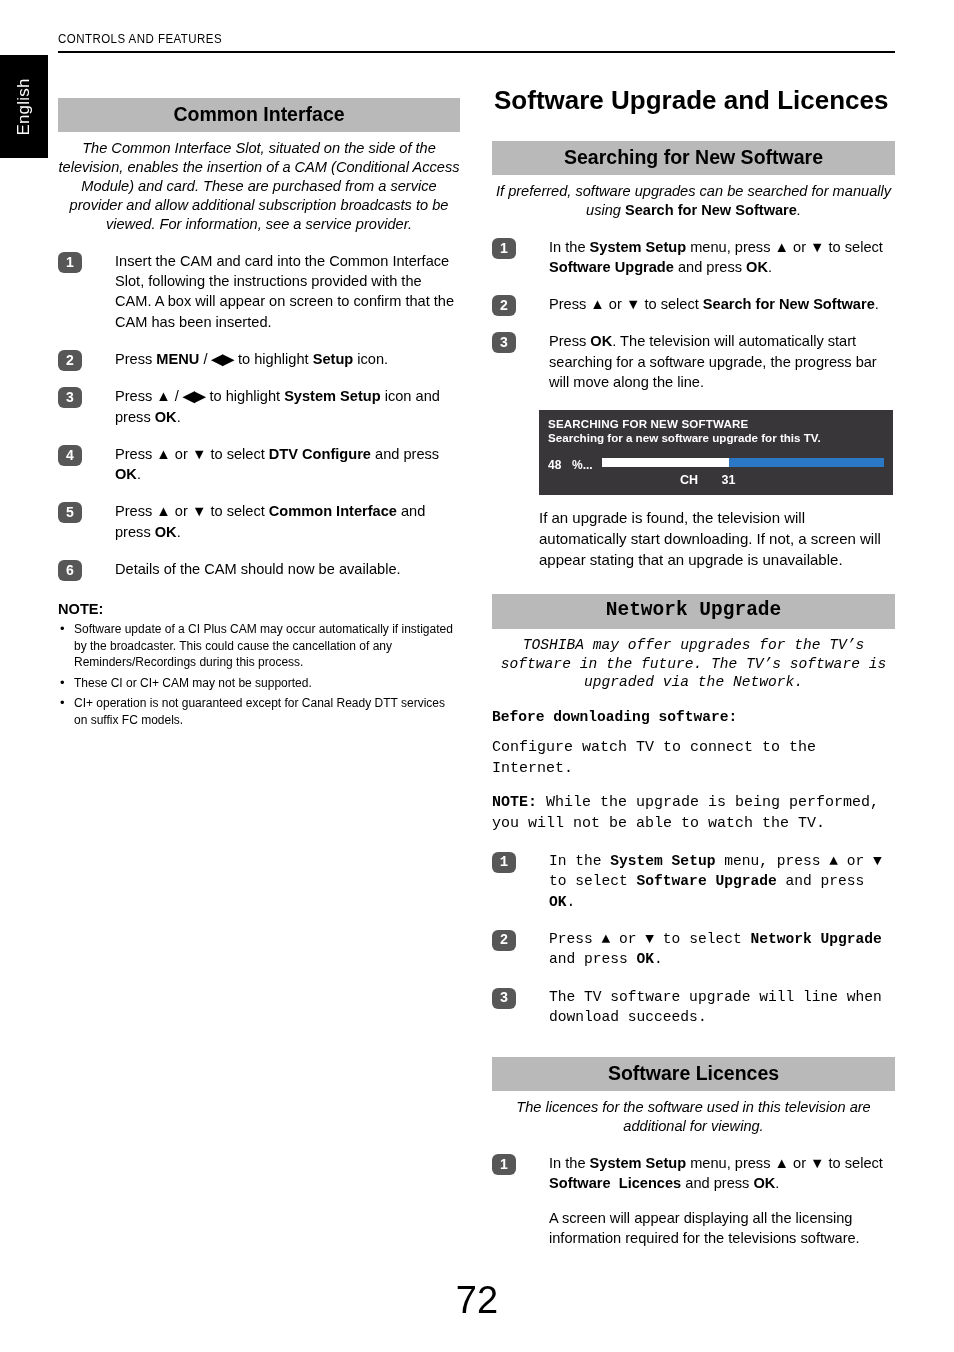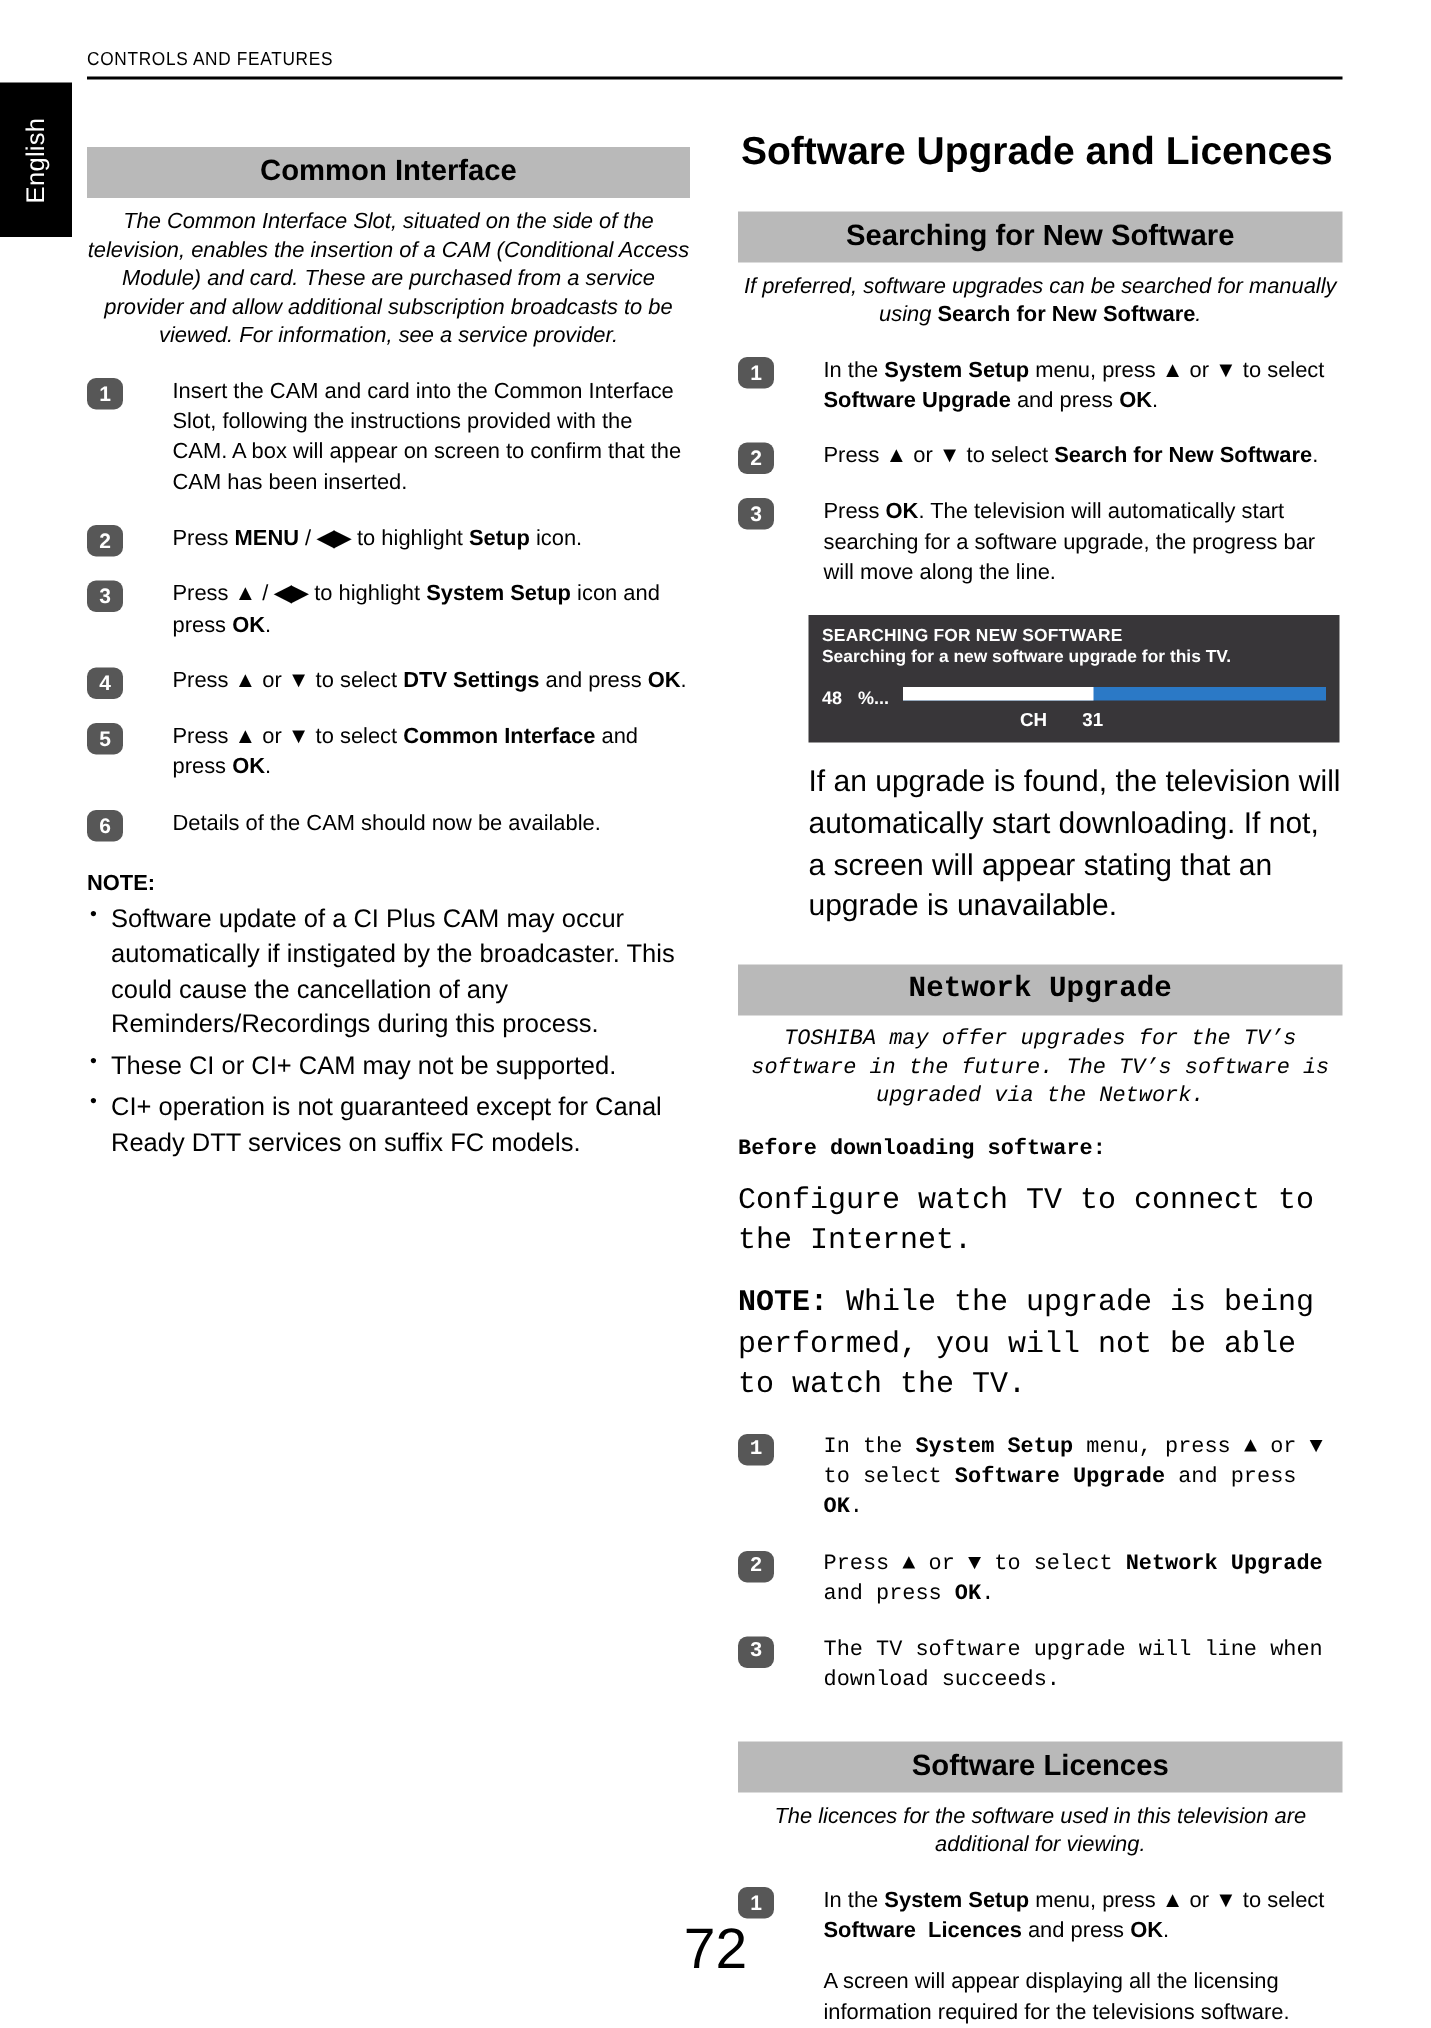--- a/index.html
+++ b/index.html
@@ -101,36 +101,36 @@
   }
   .step p { margin: 0; }
   .step p + p { margin-top: 14px; }
   b { font-weight: bold; }
 
   .note-head { font-weight: bold; font-size: 14.6px; margin: 22px 0 0 0; }
   ul.notes {
     list-style: none;
     margin: 1px 0 0 0;
     padding: 0;
-    font-size: 17px;
+    font-size: 12px;
     line-height: 1.38;
   }
   ul.notes li {
     position: relative;
     padding-left: 16px;
     margin-top: 4px;
   }
   ul.notes li:before {
     content: "\2022";
     position: absolute;
     left: 2px; top: -1px;
     font-size: 13px;
   }
 
-  .body-text { font-size: 20px; line-height: 1.38; margin: 13px 0 0 0; }
+  .body-text { font-size: 15px; line-height: 1.38; margin: 13px 0 0 0; }
 
   
   .osd {
     background: #383639;
     color: #ffffff;
     width: 354px;
     margin: 18px 0 0 47px;
     padding: 7px 9px 8px 9px;
     font-size: 11.6px;
     position: relative;
@@ -202,21 +202,21 @@
         <div class="step">
           <div class="badge" style="background: rgb(87, 87, 87);">2</div>
           <p>Press <b>MENU</b> / <b>◀▶</b> to highlight <b>Setup</b> icon.</p>
         </div>
         <div class="step">
           <div class="badge" style="background: rgb(87, 87, 87);">3</div>
           <p>Press <b>▲</b> / <b>◀▶</b> to highlight <b>System Setup</b> icon and press <b>OK</b>.</p>
         </div>
         <div class="step">
           <div class="badge" style="background: rgb(87, 87, 87);">4</div>
-          <p>Press <b>▲</b> or <b>▼</b> to select <b>DTV Settings</b> and press <b>OK</b>.</p>
+          <p>Press <b>▲</b> or <b>▼</b> to select <b>DTV Configure</b> and press <b>OK</b>.</p>
         </div>
         <div class="step">
           <div class="badge" style="background: rgb(87, 87, 87);">5</div>
           <p>Press <b>▲</b> or <b>▼</b> to select <b>Common Interface</b> and press <b>OK</b>.</p>
         </div>
         <div class="step">
           <div class="badge" style="background: rgb(87, 87, 87);">6</div>
           <p>Details of the CAM should now be available.</p>
         </div>
       </div>

